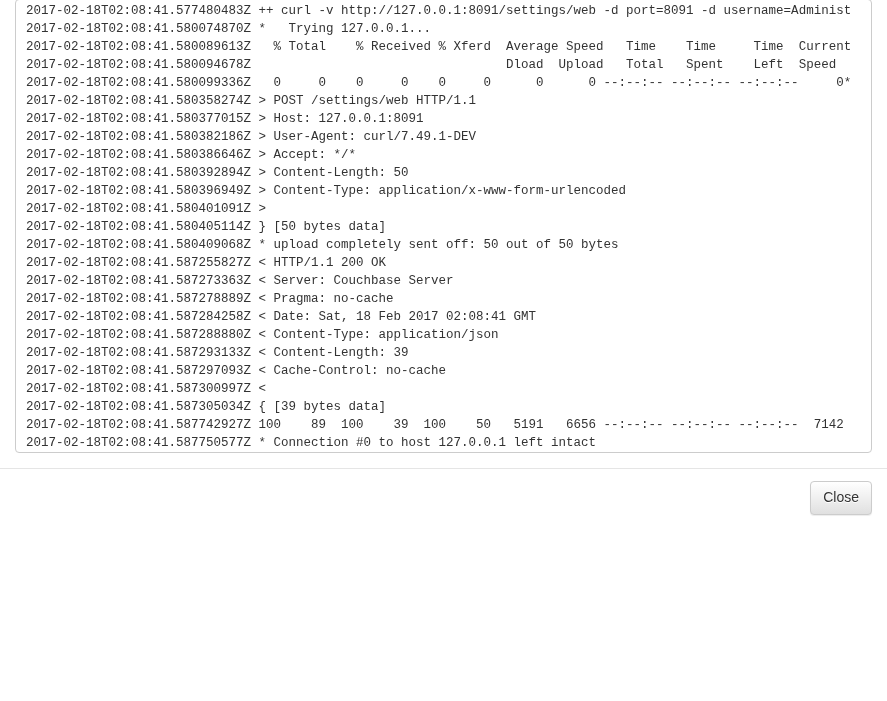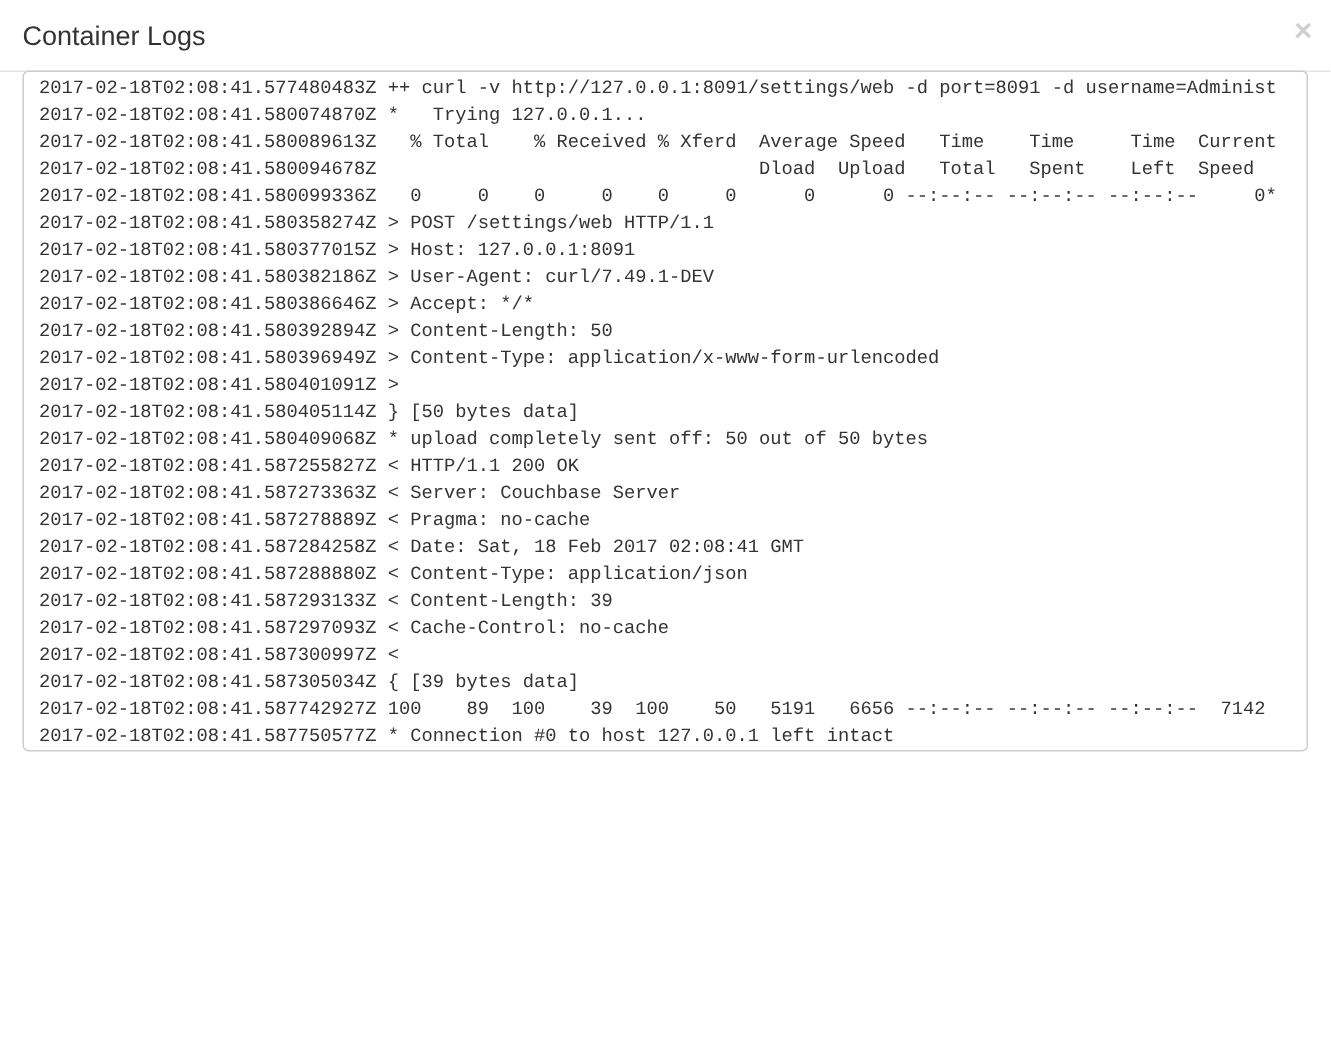--- a/index.html
+++ b/index.html
@@ -81,24 +81,20 @@
     background-image: linear-gradient(to bottom,#fff 0,#e0e0e0 100%);
     background-repeat: repeat-x;
     text-shadow: 0 1px 0 #fff;
     box-shadow: inset 0 1px 0 rgba(255,255,255,.15), 0 1px 1px rgba(0,0,0,.075);
   }
 </style>
 </head>
 <body>
 
 <div class="modal">
-  <div class="modal-header">
-    <h4>Container Logs</h4>
-    <button class="close-x">×</button>
-  </div>
   <div class="modal-body">
     <div class="log-box">
       <div class="log-content" id="log-content">2017-02-18T02:08:41.577480483Z ++ curl -v http://127.0.0.1:8091/settings/web -d port=8091 -d username=Administ
 2017-02-18T02:08:41.580074870Z *   Trying 127.0.0.1...
 2017-02-18T02:08:41.580089613Z   % Total    % Received % Xferd  Average Speed   Time    Time     Time  Current
 2017-02-18T02:08:41.580094678Z                                  Dload  Upload   Total   Spent    Left  Speed
 2017-02-18T02:08:41.580099336Z   0     0    0     0    0     0      0      0 --:--:-- --:--:-- --:--:--     0*
 2017-02-18T02:08:41.580358274Z &gt; POST /settings/web HTTP/1.1
 2017-02-18T02:08:41.580377015Z &gt; Host: 127.0.0.1:8091
 2017-02-18T02:08:41.580382186Z &gt; User-Agent: curl/7.49.1-DEV
@@ -121,13 +117,16 @@
 2017-02-18T02:08:41.587750577Z * Connection #0 to host 127.0.0.1 left intact
 2017-02-18T02:08:41.588293950Z ++ curl -i -u Administrator:password -X POST http://127.0.0.1:8091/settings/ind
 2017-02-18T02:08:41.594164775Z   % Total    % Received % Xferd  Average Speed   Time    Time     Time  Current
 2017-02-18T02:08:41.594554461Z                                  Dload  Upload   Total   Spent    Left  Speed
 2017-02-18T02:08:42.758634490Z   0     0    0     0    0     0      0      0 --:--:-- --:--:-- --:--:--     01
 2017-02-18T02:08:42.759747632Z ++ echo 'Type: '
 2017-02-18T02:08:42.759761755Z ++ '[' '' = WORKER ']'
 2017-02-18T02:08:42.760154975Z ++ fg 1</div>
     </div>
   </div>
+  <div class="modal-footer">
+    <button class="btn">Close</button>
+  </div>
 </div>
 
 </body></html>

